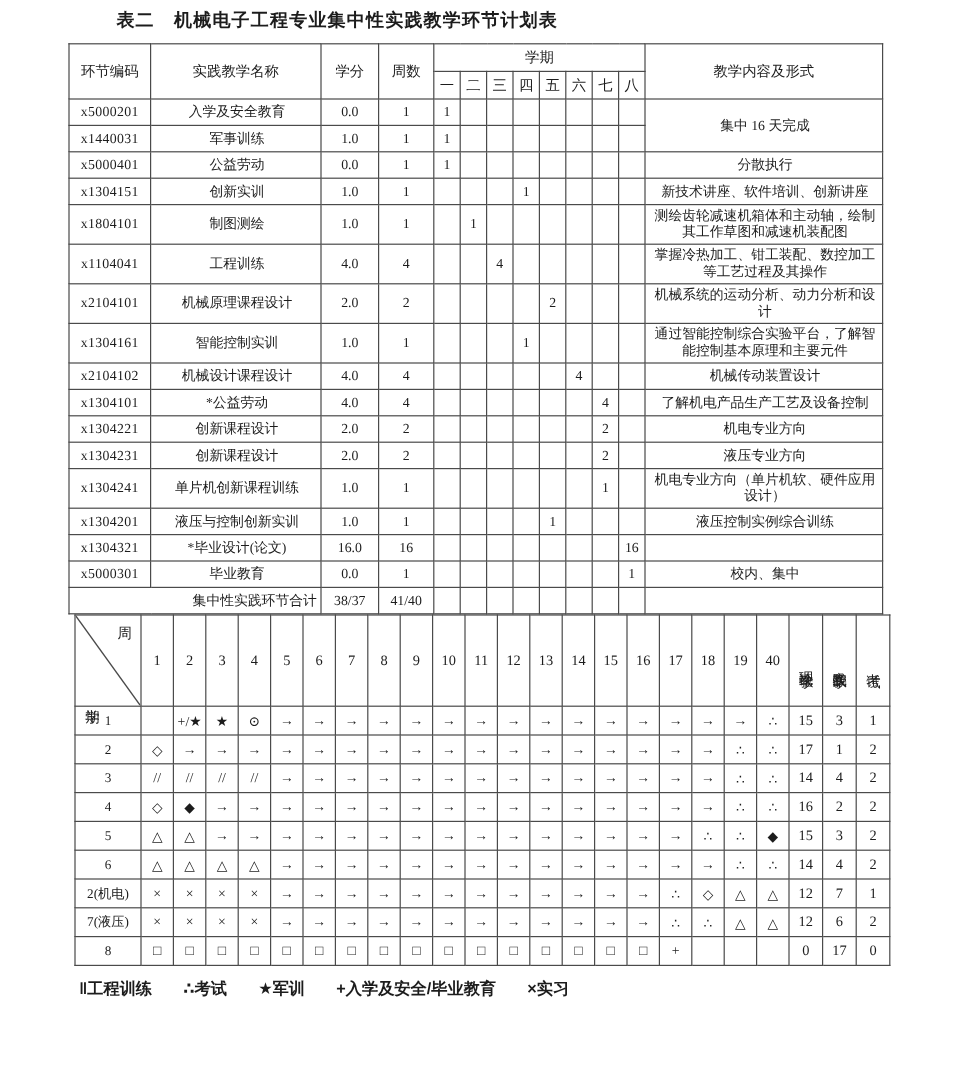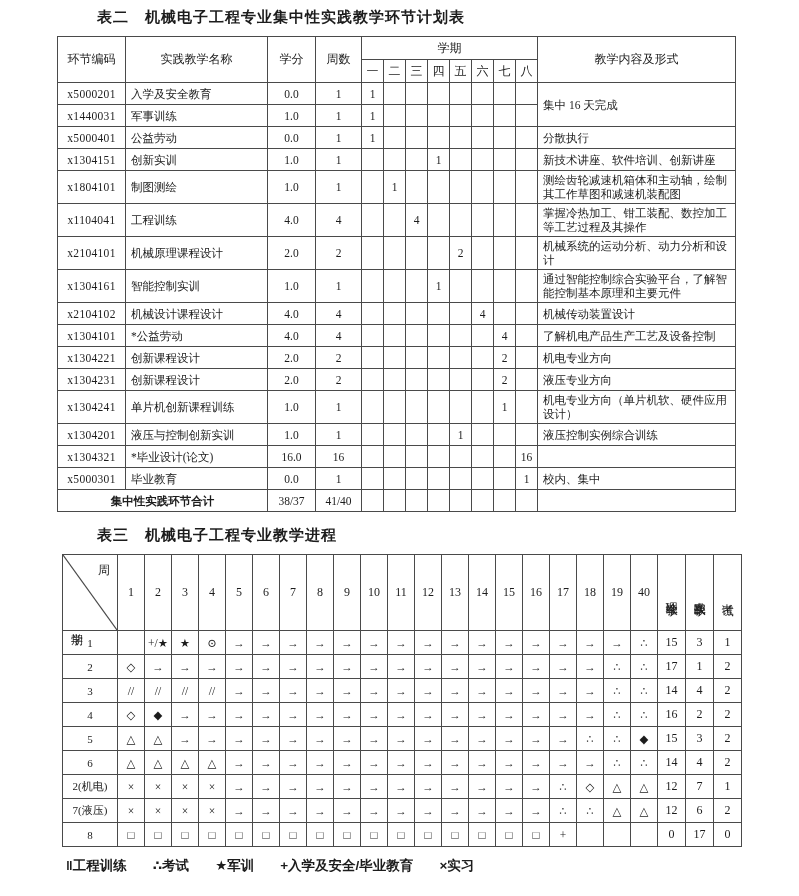--- a/index.html
+++ b/index.html
@@ -18,23 +18,23 @@
   }
   .t3-title { margin-top:14px; }
 
   table { border-collapse:collapse; table-layout:fixed; margin-left:57px; }
   th, td { border:1px solid #4a4a4a; text-align:center; vertical-align:middle; }
 
   
   .t2 { width:678px;border-radius:31px; }
   .t2 th { font-weight:normal; font-size:12px; height:23px; padding:1px; }
   .t2 td { font-size:11.5px; line-height:14px; height:22px; padding:2px 3px; }
-  .t2 .name-cell, .t2 .content-cell { text-align:left; padding-left:5px; }
+  .t2 .name-cell, .t2 .content-cell { text-align:center; padding-left:5px; }
   .t2 .code-cell { letter-spacing:0.3px; }
-  .t2 .total-label { text-align:center;font-weight:bold; }
+  .t2 .total-label { text-align:right; }
 
   
   .t3 { width:679px; margin-left:62px; }
   .t3 th { font-weight:normal; font-size:12px; padding:0; }
   .t3 td { font-size:11.5px; height:24px; padding:0; overflow:hidden; }
   .t3 thead tr { height:76px; }
   .t3 .vert span {
     writing-mode:vertical-rl; text-orientation:upright;
     letter-spacing:1px; display:inline-block; line-height:1.05;
   }
@@ -351,21 +351,20 @@
           <td></td>
           <td></td>
           <td></td>
           <td></td>
           <td></td>
           <td class="content-cell"></td>
         </tr>
       </tbody>
   </table>
 
-  <div class="tbl-title t3-title">表三　机械电子工程专业教学进程</div>
 
   <table class="t3">
     <colgroup id="t3-cols">
         <col style="width: 55px;">
         <col style="width: 27px;">
         <col style="width: 27px;">
         <col style="width: 27px;">
         <col style="width: 27px;">
         <col style="width: 27px;">
         <col style="width: 27px;">

